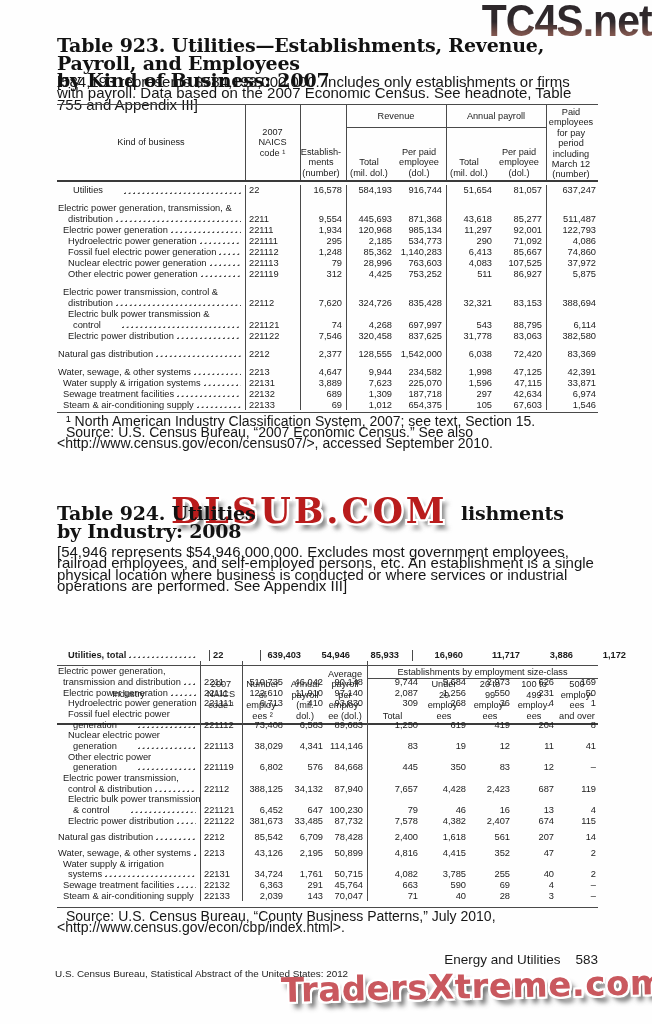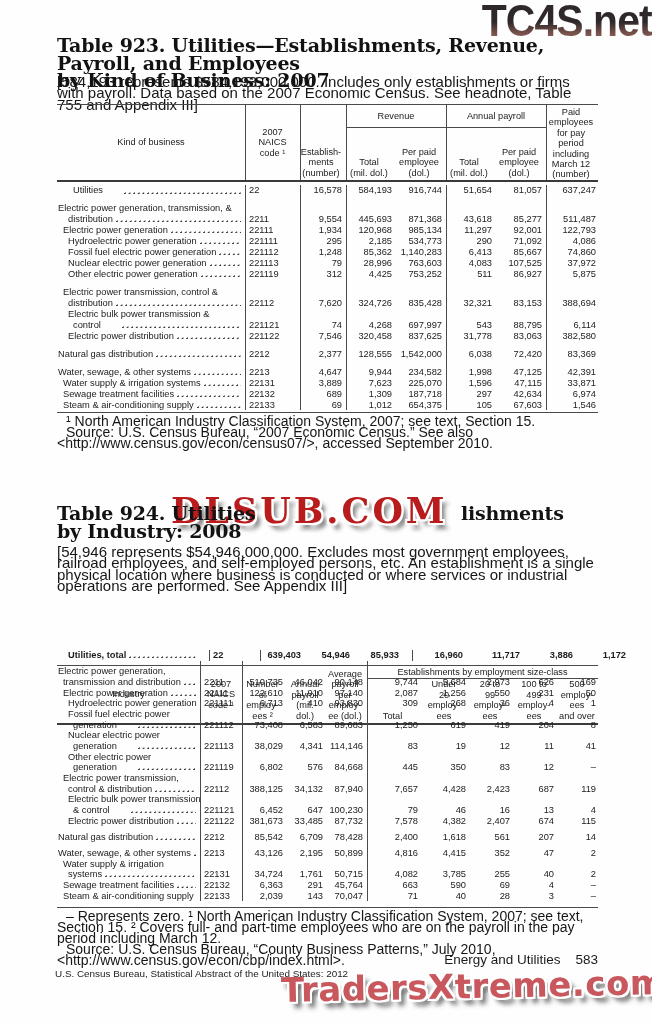--- a/index.html
+++ b/index.html
@@ -804,21 +804,20 @@
         <div class="cell num">70,047</div>
         <div class="cell num bl">71</div>
         <div class="cell num">40</div>
         <div class="cell num">28</div>
         <div class="cell num">3</div>
         <div class="cell num last">–</div>
       </div>
     </div>
 
   <div class="abs block fn" style="top:911px;">
-    <p>– Represents zero. ¹ North American Industry Classification System, 2007; see text, Section 15. ² Covers full- and part-time employees who are on the payroll in the pay period including March 12.</p>
     <p>Source: U.S. Census Bureau, “County Business Patterns,” July 2010, &lt;http://www.census.gov/econ/cbp/index.html&gt;.</p>
   </div>
 
   <div class="abs block chapterline" style="top:952px;">
     <span>Energy and Utilities</span>
     <span>583</span>
   </div>
   <div class="abs imprint" style="top:968px;left:55px;">U.S. Census Bureau, Statistical Abstract of the United States: 2012</div>
 
 </div>

